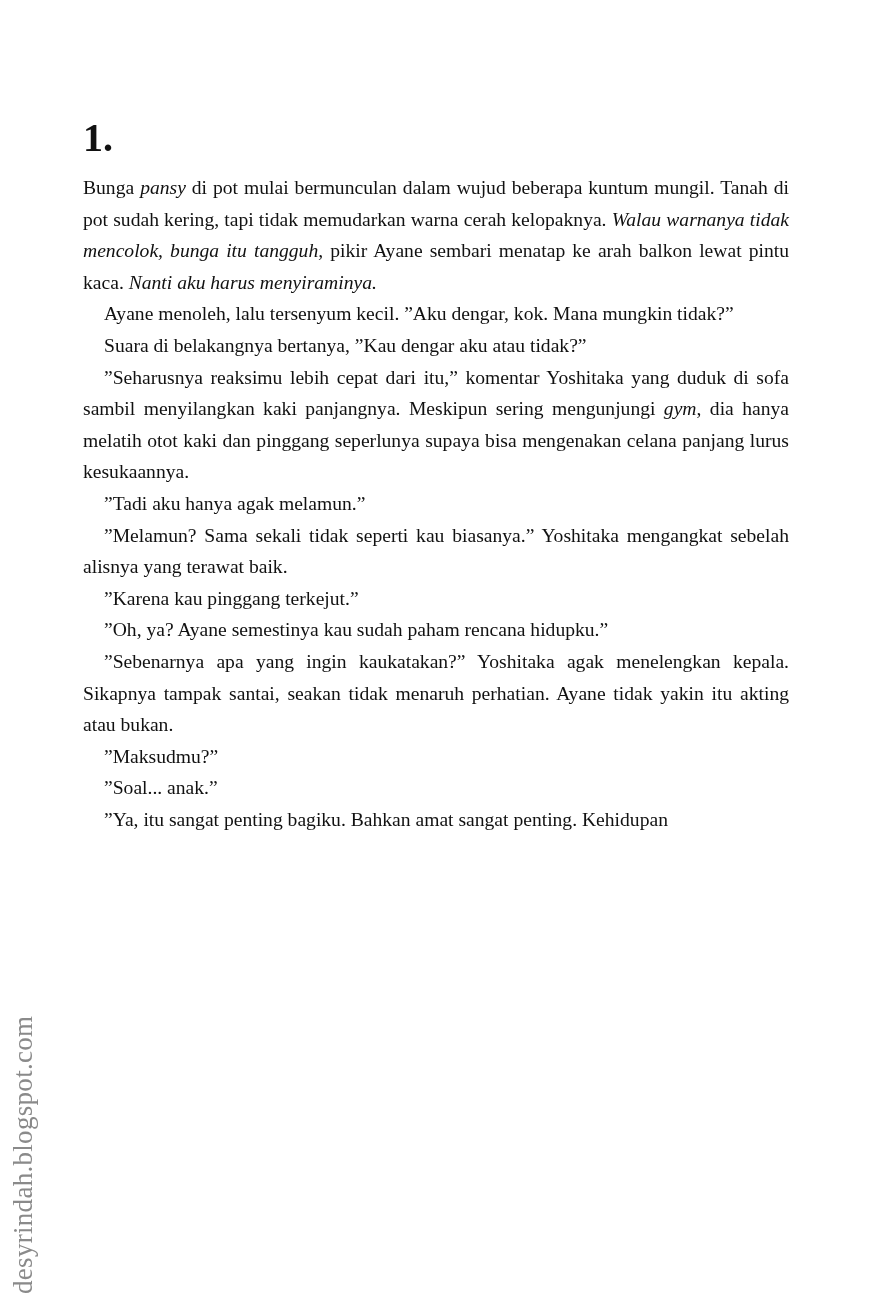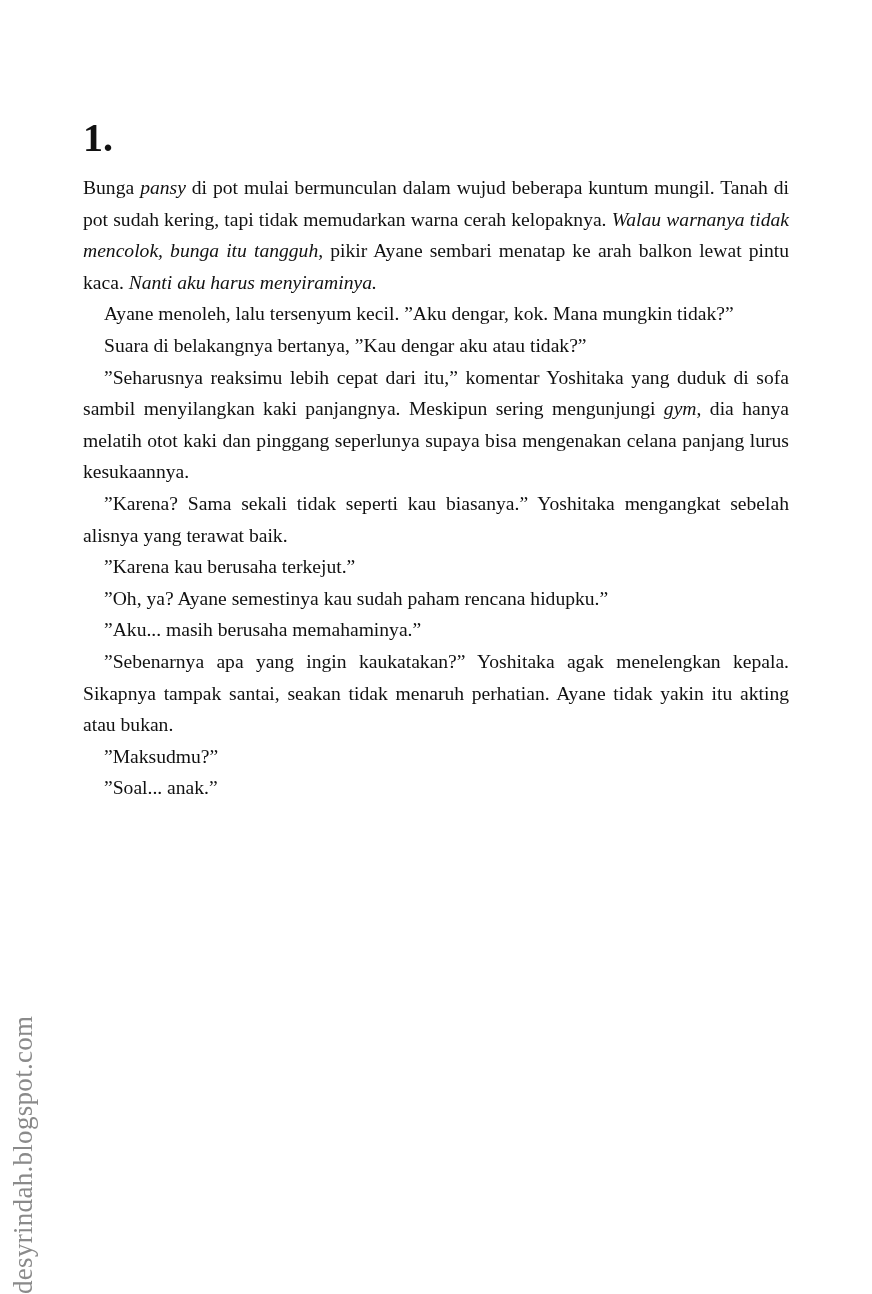--- a/index.html
+++ b/index.html
@@ -61,23 +61,24 @@
 </head>
 <body>
 
 <div class="page">
   <h1 class="chapter-title">1.</h1>
   <div class="body-text" id="body-text">
       <p class="first"><span>Bunga </span><em>pansy</em><span> di pot mulai bermunculan dalam wujud beberapa kuntum mungil. Tanah di pot sudah kering, tapi tidak memudarkan warna cerah kelopaknya. </span><em>Walau warnanya tidak mencolok, bunga itu tangguh,</em><span> pikir Ayane sembari menatap ke arah balkon lewat pintu kaca. </span><em>Nanti aku harus menyiraminya.</em></p>
       <p><span>Ayane menoleh, lalu tersenyum kecil. ”Aku dengar, kok. Mana mungkin tidak?”</span></p>
       <p><span>Suara di belakangnya bertanya, ”Kau dengar aku atau tidak?”</span></p>
       <p><span>”Seharusnya reaksimu lebih cepat dari itu,” komentar Yoshitaka yang duduk di sofa sambil menyilangkan kaki panjangnya. Meskipun sering mengunjungi </span><em>gym</em><span>, dia hanya melatih otot kaki dan pinggang seperlunya supaya bisa mengenakan celana panjang lurus kesukaannya.</span></p>
-      <p><span>”Karena? Sama sekali tidak seperti kau biasanya.” Yoshitaka mengangkat sebelah alisnya yang terawat baik.</span></p>
-      <p><span>”Karena kau berusaha terkejut.”</span></p>
+      <p><span>”Tadi aku hanya agak melamun.”</span></p>
+      <p><span>”Melamun? Sama sekali tidak seperti kau biasanya.” Yoshitaka mengangkat sebelah alisnya yang terawat baik.</span></p>
+      <p><span>”Karena kau pinggang terkejut.”</span></p>
       <p><span>”Oh, ya? Ayane semestinya kau sudah paham rencana hidupku.”</span></p>
-      <p><span>”Aku... masih berusaha memahaminya.”</span></p>
       <p><span>”Sebenarnya apa yang ingin kaukatakan?” Yoshitaka agak menelengkan kepala. Sikapnya tampak santai, seakan tidak menaruh perhatian. Ayane tidak yakin itu akting atau bukan.</span></p>
       <p><span>”Maksudmu?”</span></p>
       <p><span>”Soal... anak.”</span></p>
+      <p><span>”Ya, itu sangat penting bagiku. Bahkan amat sangat penting. Kehidupan</span></p>
     </div>
 </div>
 
 <div class="watermark">desyrindah.blogspot.com</div>
 
 </body></html>

